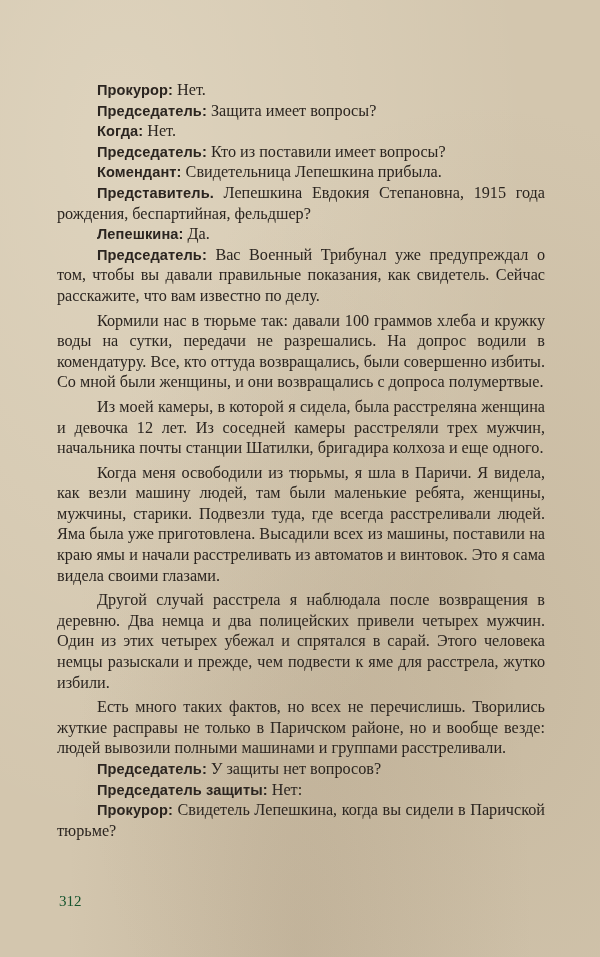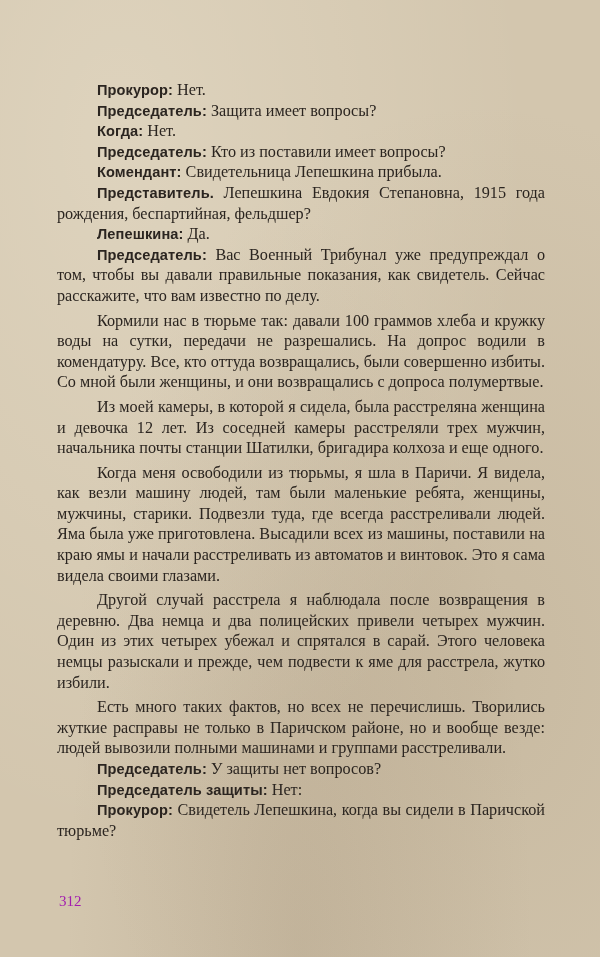--- a/index.html
+++ b/index.html
@@ -18,21 +18,21 @@
       position: absolute; left: 57px; top: 47px; width: 488px;
       font-size: 16.2px; line-height: 20.6px;
       text-align: justify;
       margin-top: 33px;
     }
     .p { text-indent: 40px; margin: 0; }
     .p.gap { margin-top: 4px; }
     .spk { font-family: "Liberation Sans", "DejaVu Sans", sans-serif; font-weight: bold; font-size: 14.6px; letter-spacing: 0.1px; }
     .page-number {
       position: absolute; left: 59px; top: 893px;
-      font-size: 15px; color: #a21caf;
+      font-size: 15px; color: #14532d;
     }
   </style>
 </head>
 <body>
 
 <div class="page">
   <p class="p"><span class="spk">Прокурор:</span><span> Нет.</span></p>
   <p class="p"><span class="spk">Председатель:</span><span> Защита имеет вопросы?</span></p>
   <p class="p"><span class="spk">Когда:</span><span> Нет.</span></p>
   <p class="p"><span class="spk">Председатель:</span><span> Кто из поставили имеет вопросы?</span></p>

